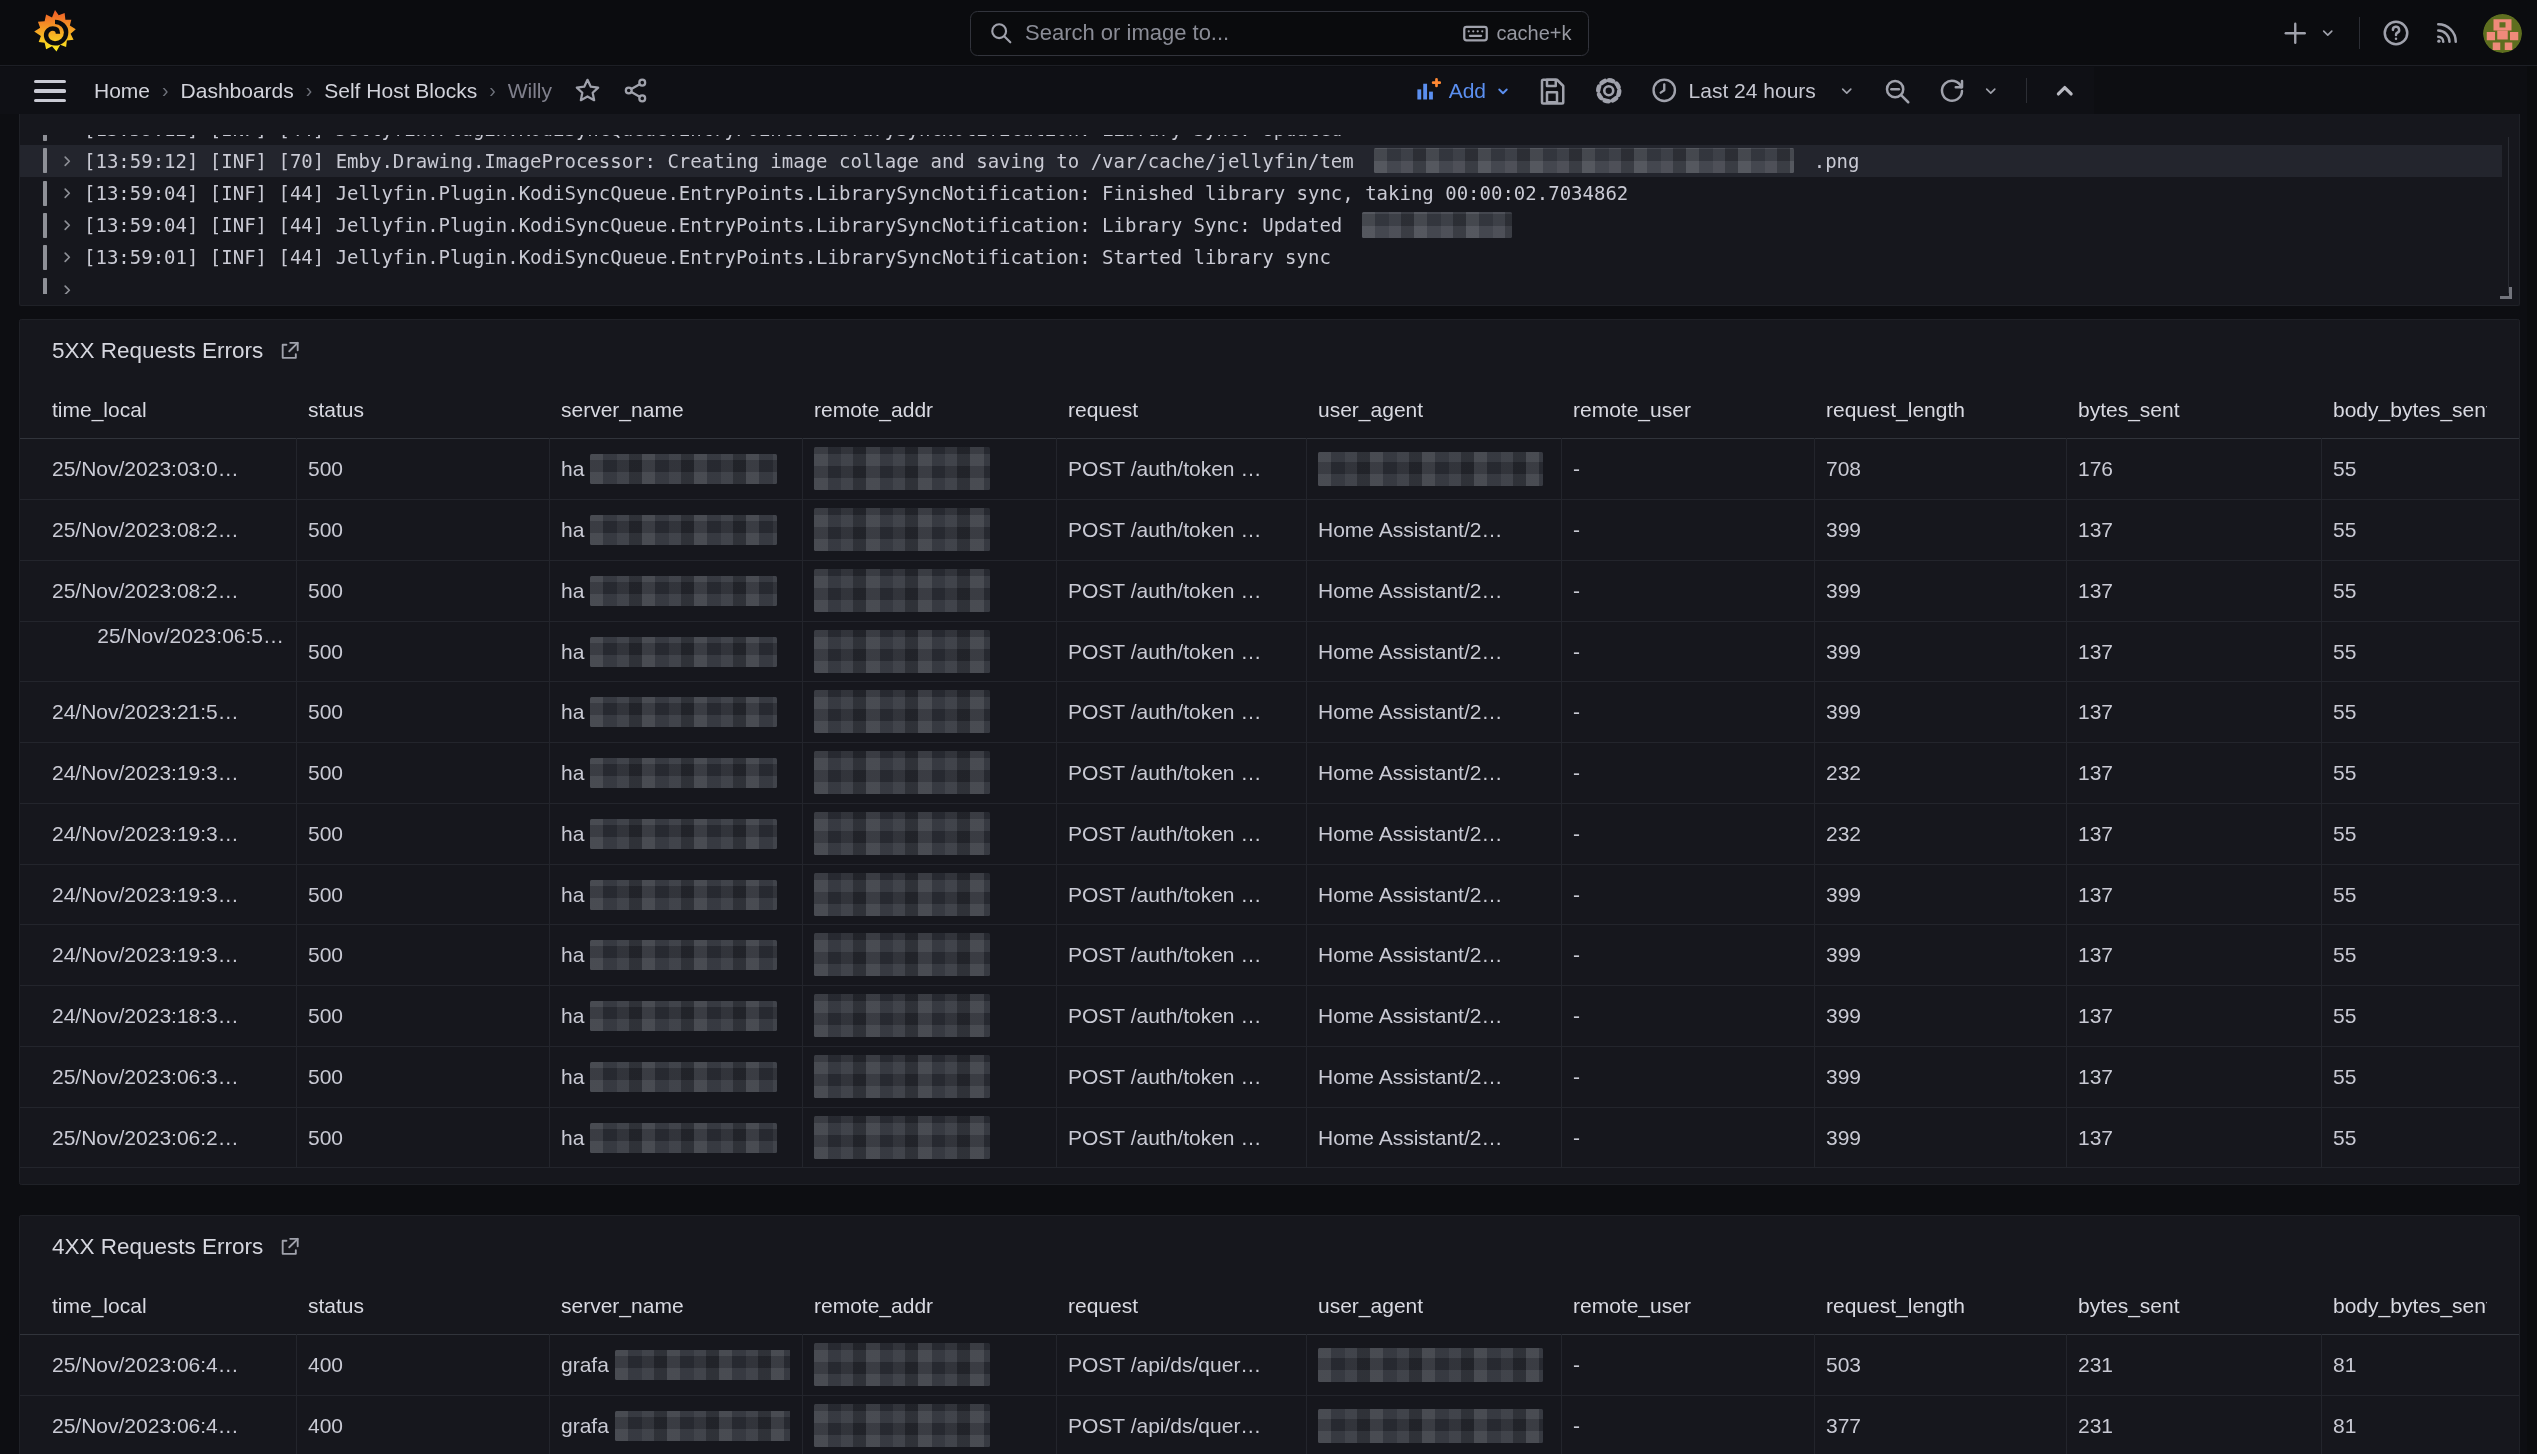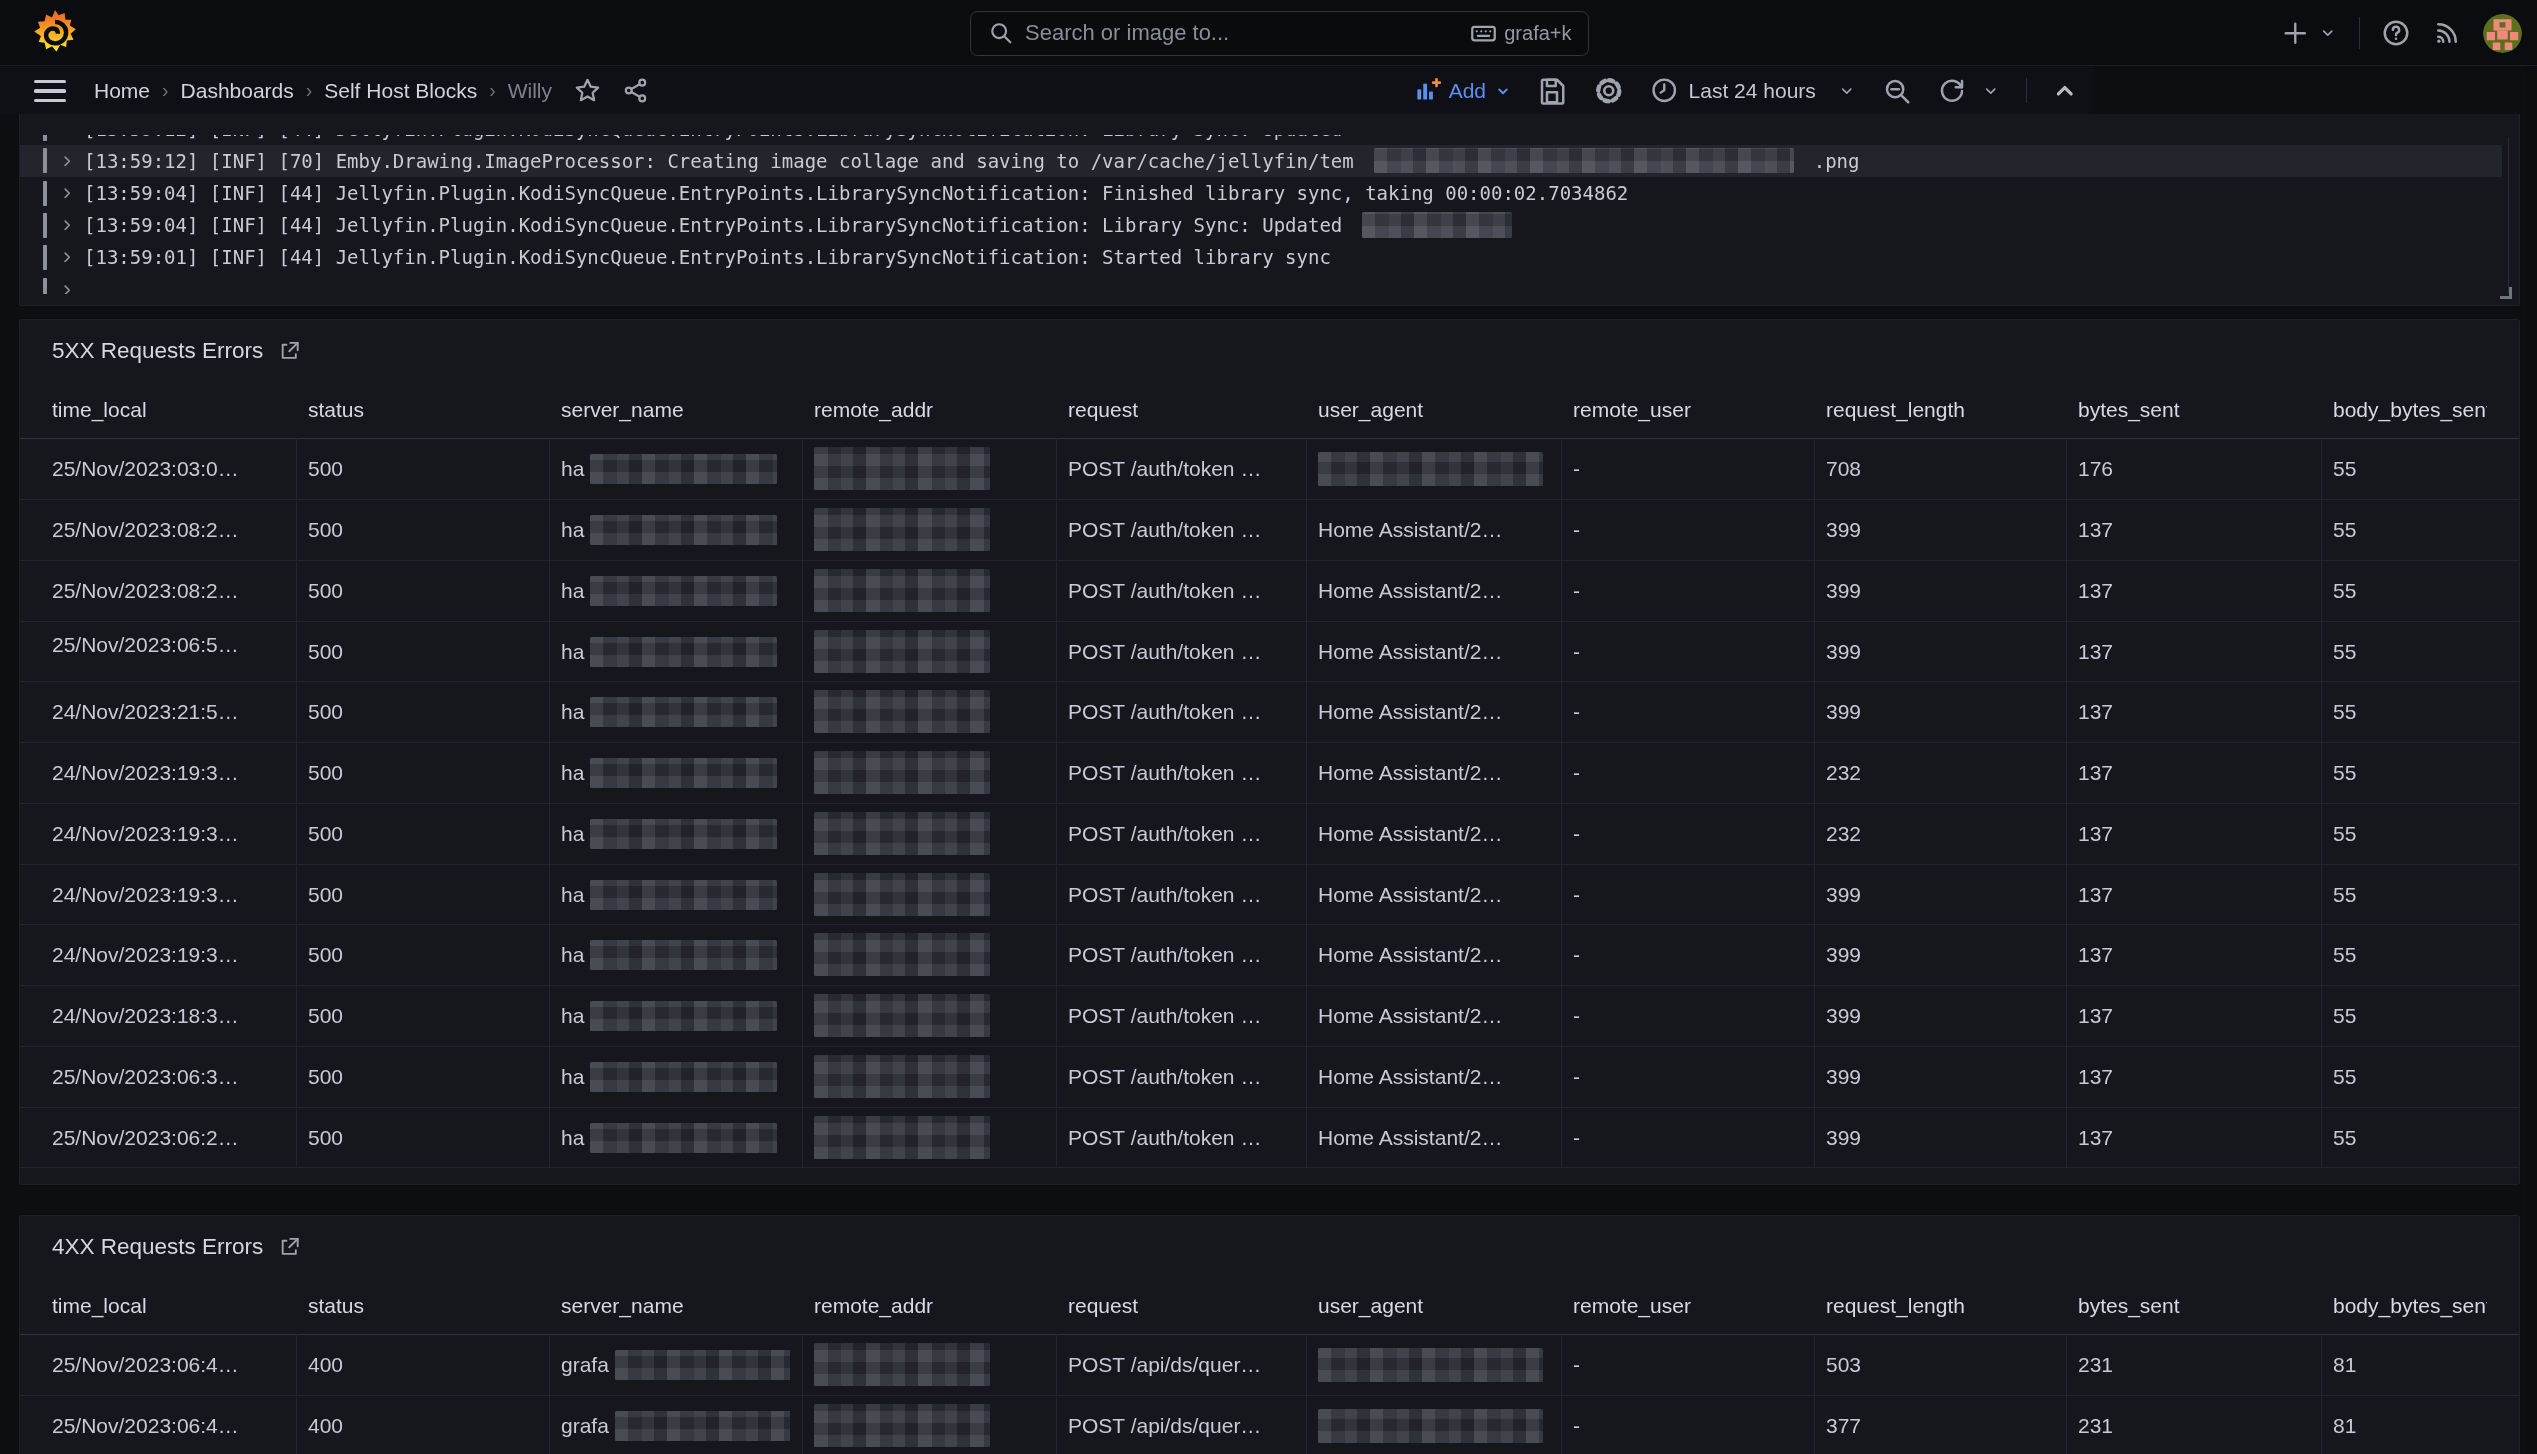--- a/index.html
+++ b/index.html
@@ -92,21 +92,21 @@
     <span class="ph">Search or image to...</span>
     <span class="kbd">
       <svg width="27" height="27" viewBox="0 0 24 24" class="icon-stroke">
         <rect x="2" y="6" width="20" height="12" rx="2"></rect>
         <line x1="6" y1="10" x2="6" y2="10.01"></line>
           <line x1="10" y1="10" x2="10" y2="10.01"></line>
         <line x1="14" y1="10" x2="14" y2="10.01"></line>
           <line x1="18" y1="10" x2="18" y2="10.01"></line>
         <line x1="7" y1="14" x2="17" y2="14"></line>
       </svg>
-      <span>grafa+k</span>
+      <span>cache+k</span>
     </span>
   </div>
 
   <div class="navright">
     <span class="navgroup">
       <svg width="28.5" height="28.5" viewBox="0 0 24 24" class="icon-stroke">
         <line x1="12" y1="4" x2="12" y2="20"></line>
           <line x1="4" y1="12" x2="20" y2="12"></line>
       </svg>
       <svg width="19.5" height="19.5" viewBox="0 0 24 24" class="icon-stroke">
@@ -423,21 +423,21 @@
       <div class="td" style="left: 1806px; top: 240px; width: 228px;">
         <span>399</span>
       </div>
       <div class="td" style="left: 2058px; top: 240px; width: 232px;">
         <span>137</span>
       </div>
       <div class="td" style="left: 2313px; top: 240px; width: 164px;">
         <span>55</span>
       </div>
       <div class="hline" style="top: 301px;"></div>
-      <div class="td" style="left: 32px; top: 294px; width: 232px;">
+      <div class="td" style="left: 32px; top: 285px; width: 232px; justify-content: flex-end;">
         <span>25/Nov/2023:06:5…</span>
       </div>
       <div class="td" style="left: 288px; top: 301px; width: 229px;">
         <span>500</span>
       </div>
       <div class="td" style="left: 541px; top: 301px; width: 229px;">
         <span>ha</span>
         <span class="redact" style="width: 187px; height: 30px;"></span>
       </div>
       <div class="td" style="left: 794px; top: 301px; width: 229px;">

